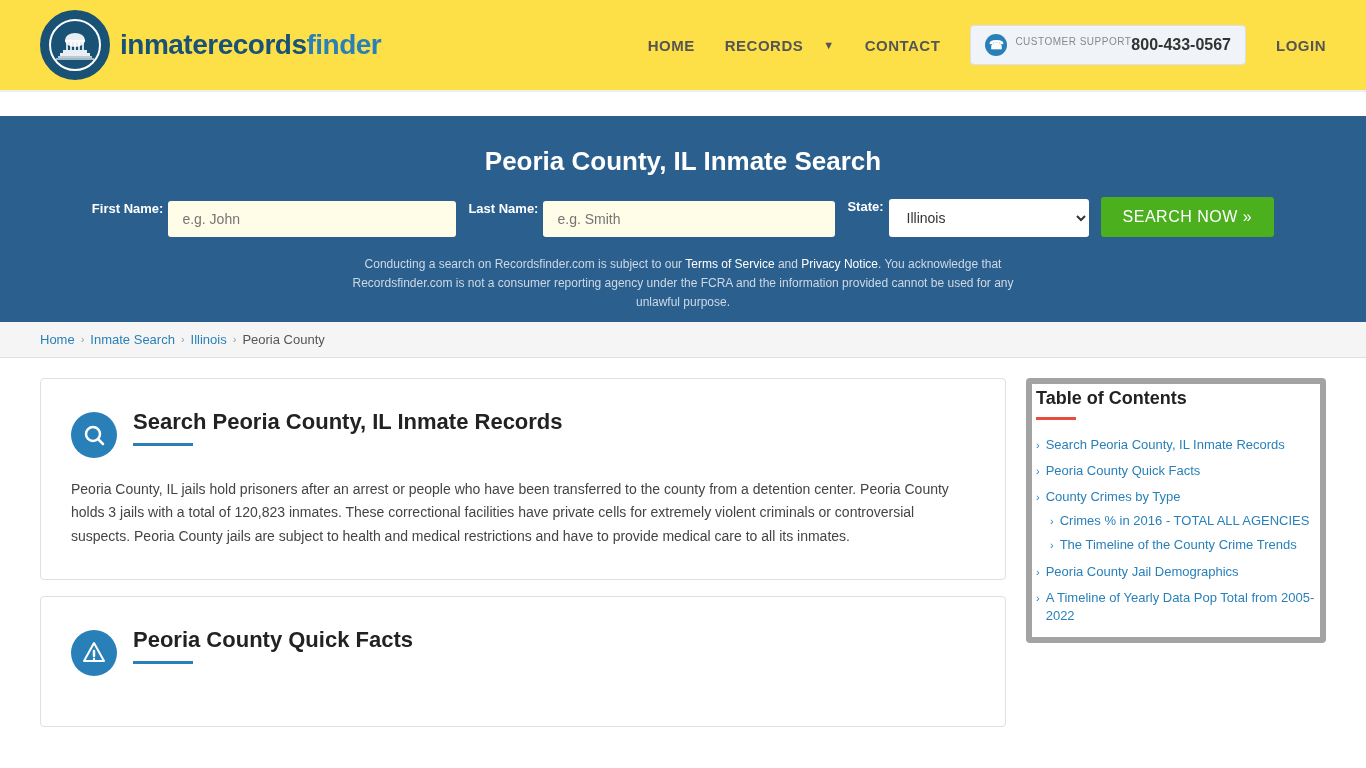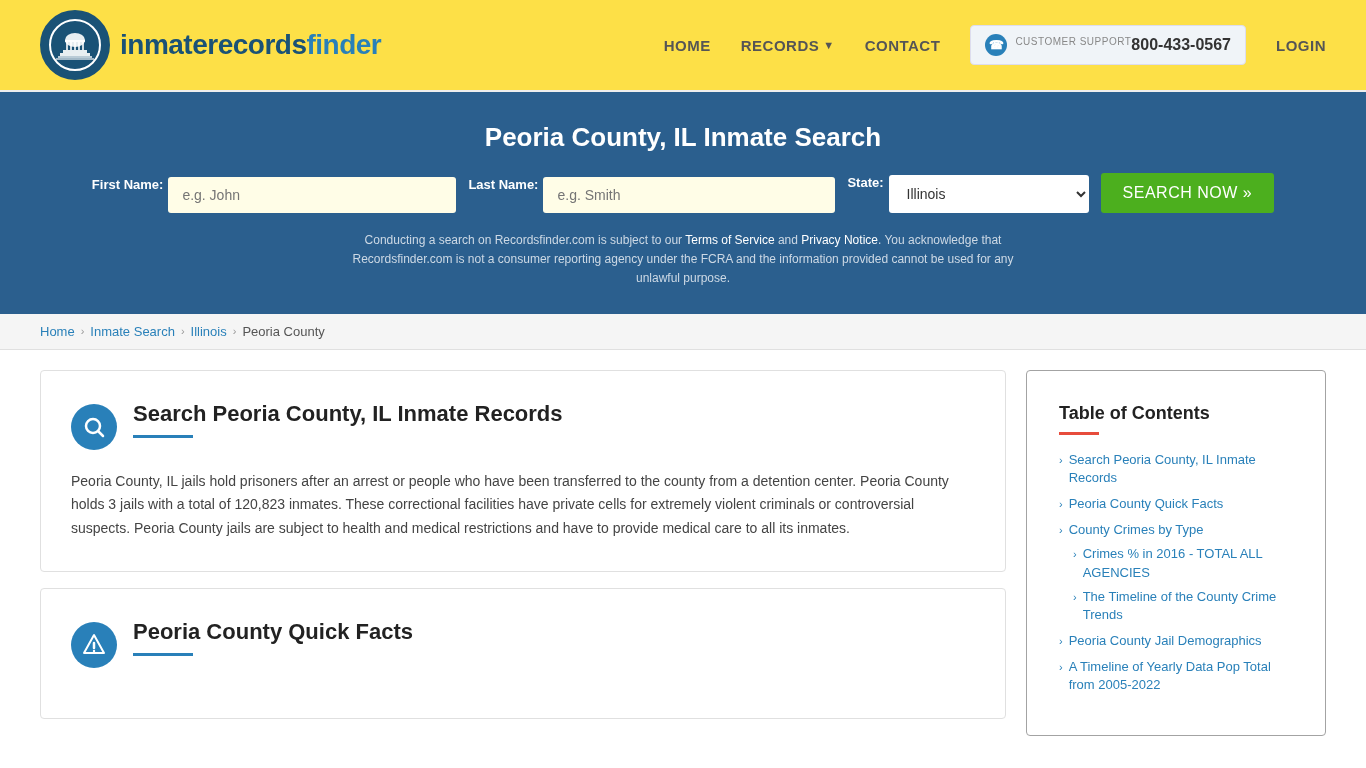--- a/index.html
+++ b/index.html
@@ -57,21 +57,21 @@
       font-size: 15px;
       font-weight: 700;
       color: #555;
       text-transform: uppercase;
       cursor: pointer;
       letter-spacing: 0.5px;
     }
     .nav-records {
       display: flex;
       align-items: center;
-      gap: 4px;
+      gap: 20px;
     }
     .nav-records .chevron {
       font-size: 11px;
       color: #555;
     }
     .support-box {
       display: flex;
       align-items: center;
       gap: 8px;
       background: #f0f4f8;
@@ -113,22 +113,23 @@
       font-weight: 700;
       color: #555;
       text-transform: uppercase;
       cursor: pointer;
       letter-spacing: 0.5px;
     }
 
     
     .search-hero {
       background: #2b5f8e;
-      padding: 30px 40px 25px;
+      padding: 30px 40px 9px;
       text-align: center;
+      margin-top: 24px;
     }
     .search-hero h1 {
       color: #fff;
       font-size: 26px;
       font-weight: 700;
       margin-bottom: 20px;
     }
     .search-form {
       display: flex;
       align-items: flex-end;
@@ -276,23 +277,23 @@
     .quick-facts-icon {
       background: #2980b9;
     }
 
     
     .sidebar-right {
       width: 300px;
       flex-shrink: 0;
     }
     .toc-card {
-      border: 1px solid #a3a3a3;
+      border: 6px solid #a3a3a3;
       border-radius: 4px;
-      padding: 32px;
+      padding: 4px;
       background: #fff;
     }
     .toc-title {
       font-size: 18px;
       font-weight: 700;
       color: #222;
       margin-bottom: 8px;
     }
     .toc-divider {
       width: 40px;

